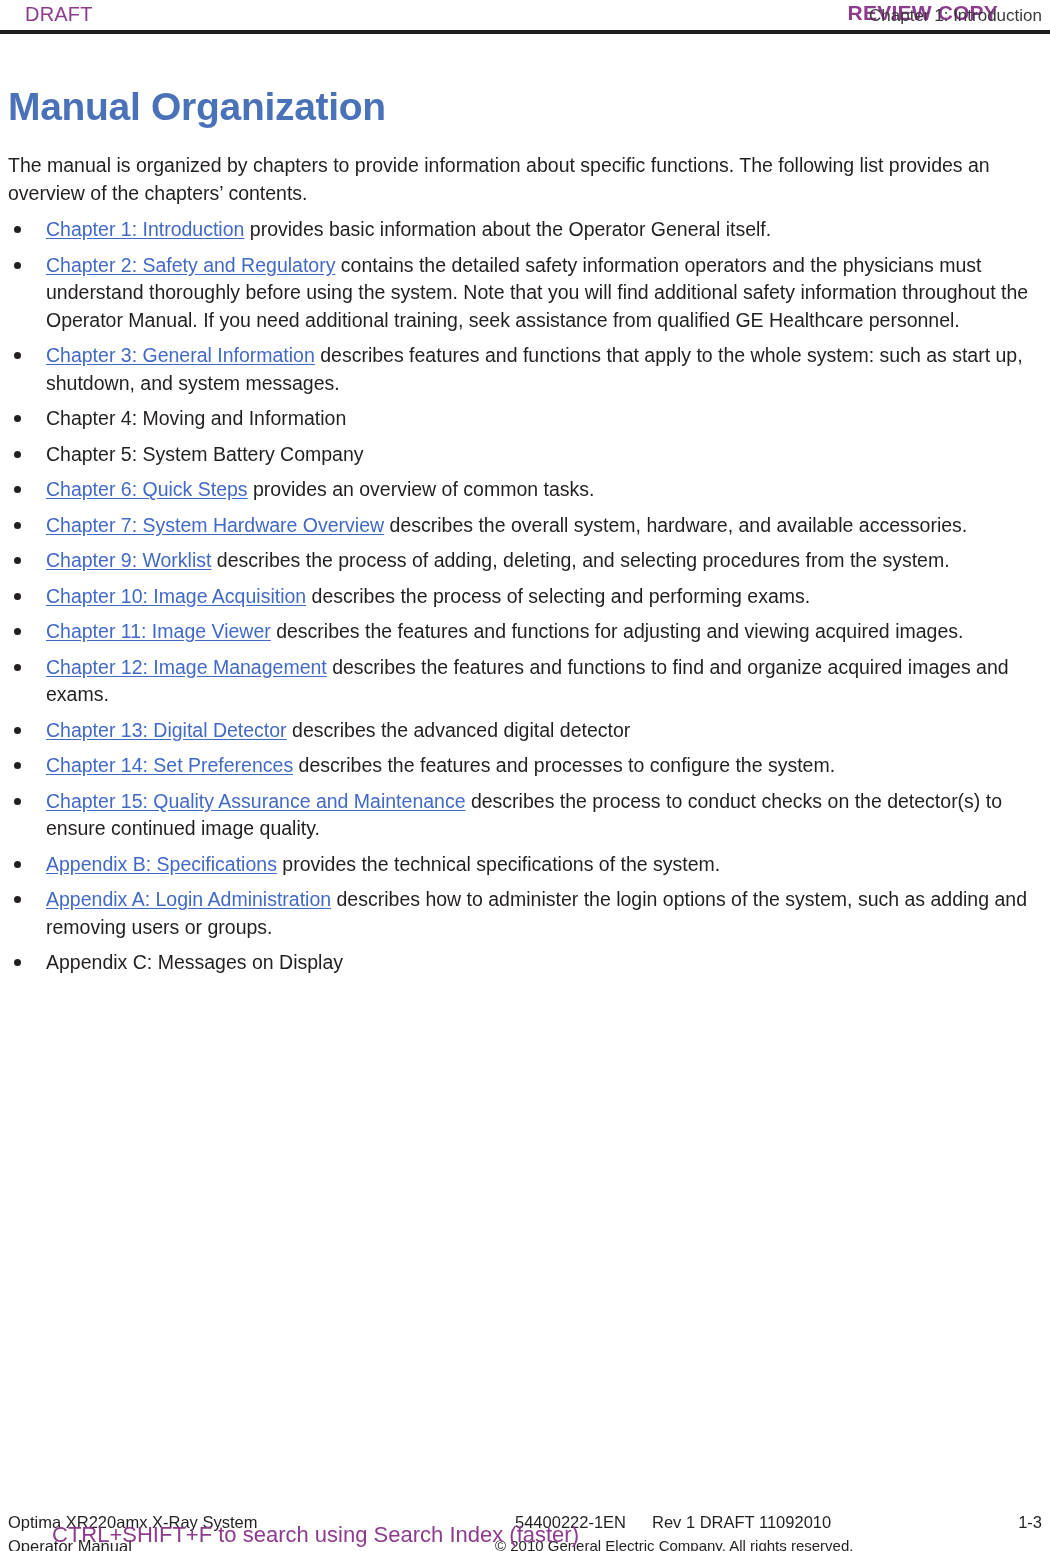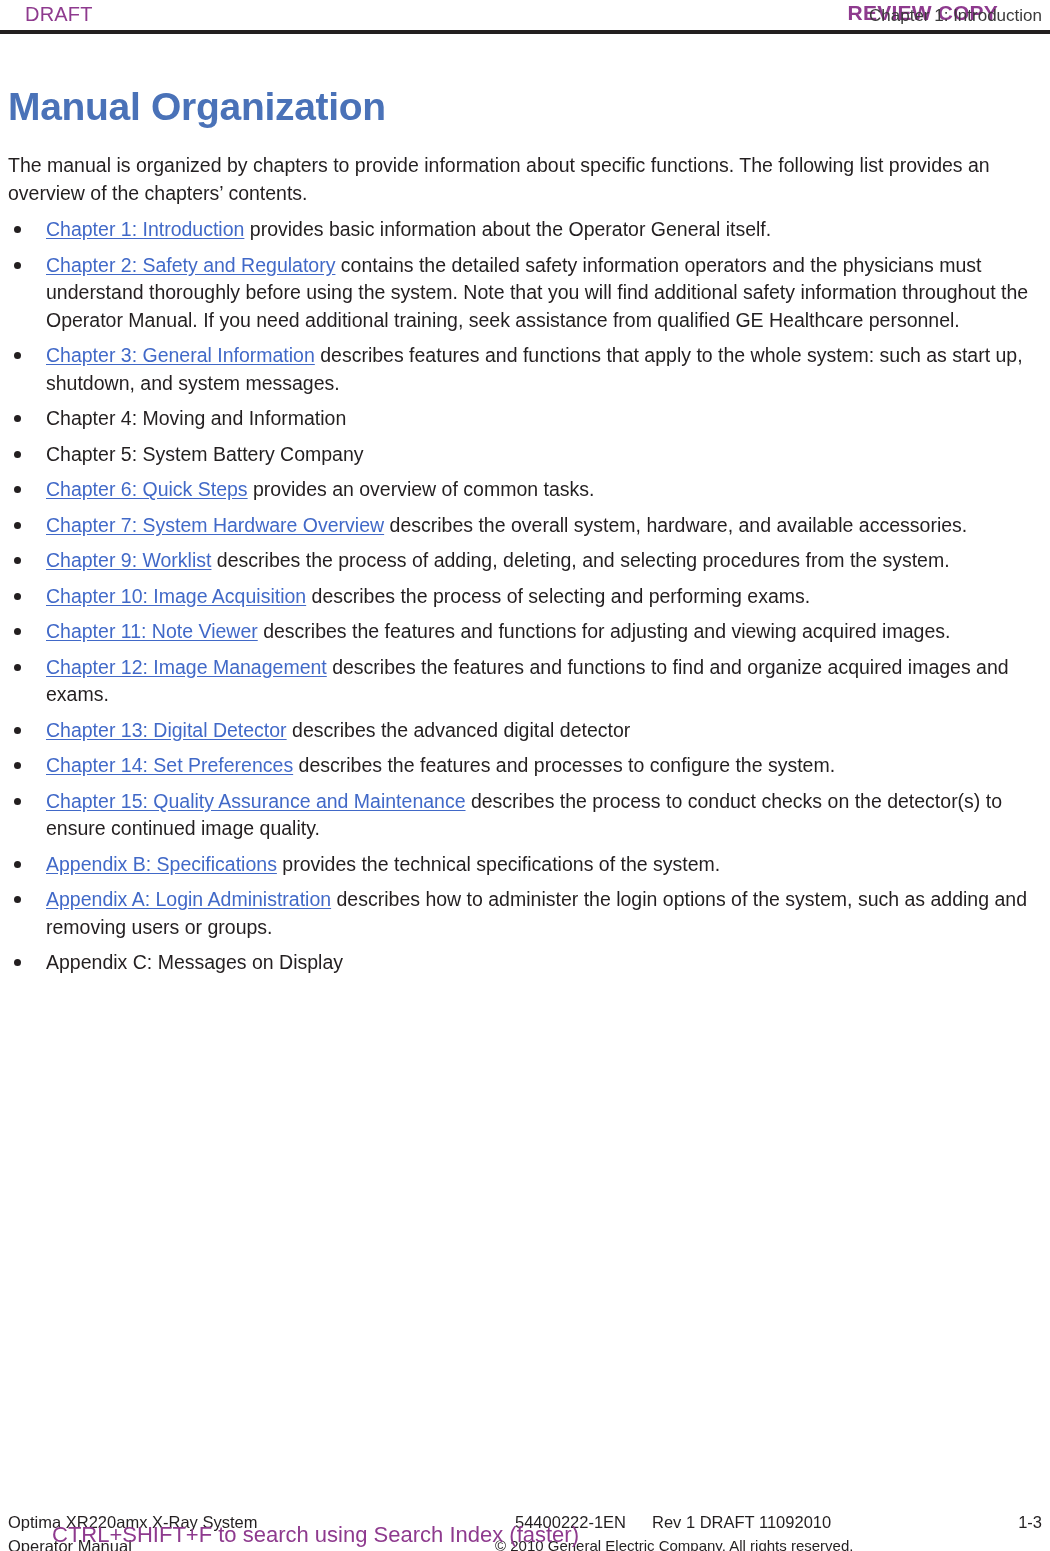--- a/index.html
+++ b/index.html
@@ -217,21 +217,21 @@
   <ul class="chapter-list" id="chapter-list">
       <li><span class="bullet"></span><span class="chapter-link">Chapter 1: Introduction</span><span class="item-text"> provides basic information about the Operator General itself.</span></li>
       <li><span class="bullet"></span><span class="chapter-link">Chapter 2: Safety and Regulatory</span><span class="item-text"> contains the detailed safety information operators and the physicians must understand thoroughly before using the system. Note that you will find additional safety information throughout the Operator Manual. If you need additional training, seek assistance from qualified GE Healthcare personnel.</span></li>
       <li><span class="bullet"></span><span class="chapter-link">Chapter 3: General Information</span><span class="item-text"> describes features and functions that apply to the whole system: such as start up, shutdown, and system messages.</span></li>
       <li><span class="bullet"></span><span class="chapter-plain">Chapter 4: Moving and Information</span></li>
       <li><span class="bullet"></span><span class="chapter-plain">Chapter 5: System Battery Company</span></li>
       <li><span class="bullet"></span><span class="chapter-link">Chapter 6: Quick Steps</span><span class="item-text"> provides an overview of common tasks.</span></li>
       <li><span class="bullet"></span><span class="chapter-link">Chapter 7: System Hardware Overview</span><span class="item-text"> describes the overall system, hardware, and available accessories.</span></li>
       <li><span class="bullet"></span><span class="chapter-link">Chapter 9: Worklist</span><span class="item-text"> describes the process of adding, deleting, and selecting procedures from the system.</span></li>
       <li><span class="bullet"></span><span class="chapter-link">Chapter 10: Image Acquisition</span><span class="item-text"> describes the process of selecting and performing exams.</span></li>
-      <li><span class="bullet"></span><span class="chapter-link">Chapter 11: Note Viewer</span><span class="item-text"> describes the features and functions for adjusting and viewing acquired images.</span></li>
+      <li><span class="bullet"></span><span class="chapter-link">Chapter 11: Image Viewer</span><span class="item-text"> describes the features and functions for adjusting and viewing acquired images.</span></li>
       <li><span class="bullet"></span><span class="chapter-link">Chapter 12: Image Management</span><span class="item-text"> describes the features and functions to find and organize acquired images and exams.</span></li>
       <li><span class="bullet"></span><span class="chapter-link">Chapter 13: Digital Detector</span><span class="item-text"> describes the advanced digital detector</span></li>
       <li><span class="bullet"></span><span class="chapter-link">Chapter 14: Set Preferences</span><span class="item-text"> describes the features and processes to configure the system.</span></li>
       <li><span class="bullet"></span><span class="chapter-link">Chapter 15: Quality Assurance and Maintenance</span><span class="item-text"> describes the process to conduct checks on the detector(s) to ensure continued image quality.</span></li>
       <li><span class="bullet"></span><span class="chapter-link">Appendix B: Specifications</span><span class="item-text"> provides the technical specifications of the system.</span></li>
       <li><span class="bullet"></span><span class="chapter-link">Appendix A: Login Administration</span><span class="item-text"> describes how to administer the login options of the system, such as adding and removing users or groups.</span></li>
       <li><span class="bullet"></span><span class="chapter-plain">Appendix C: Messages on Display</span></li>
     </ul>
 </div>
 

